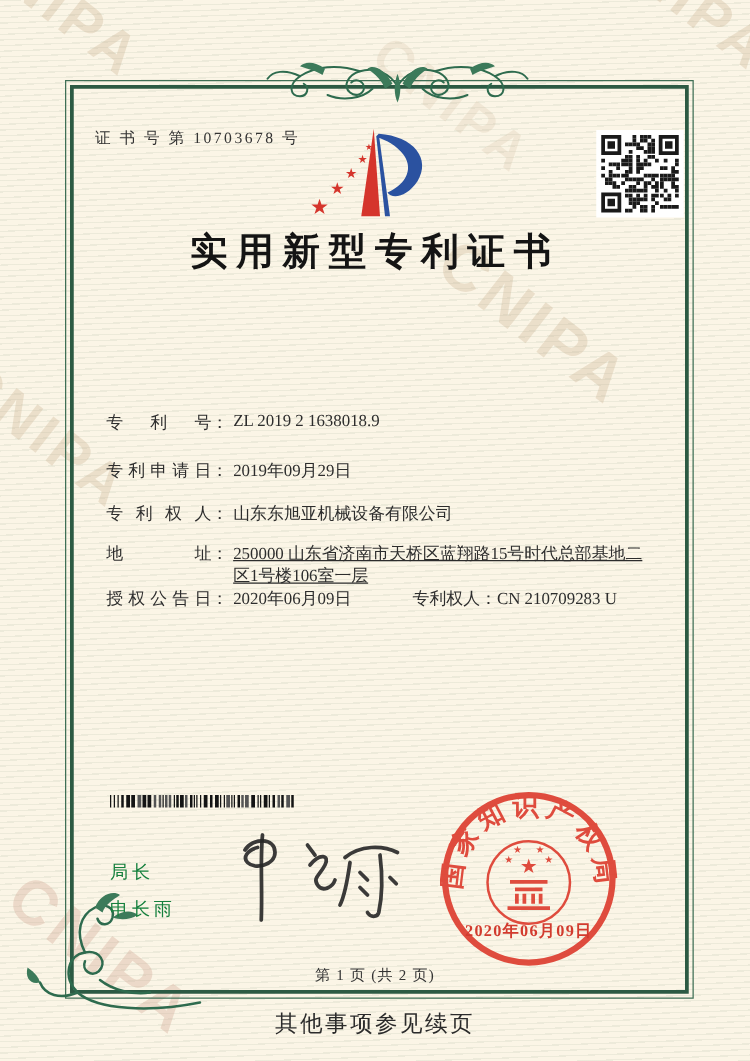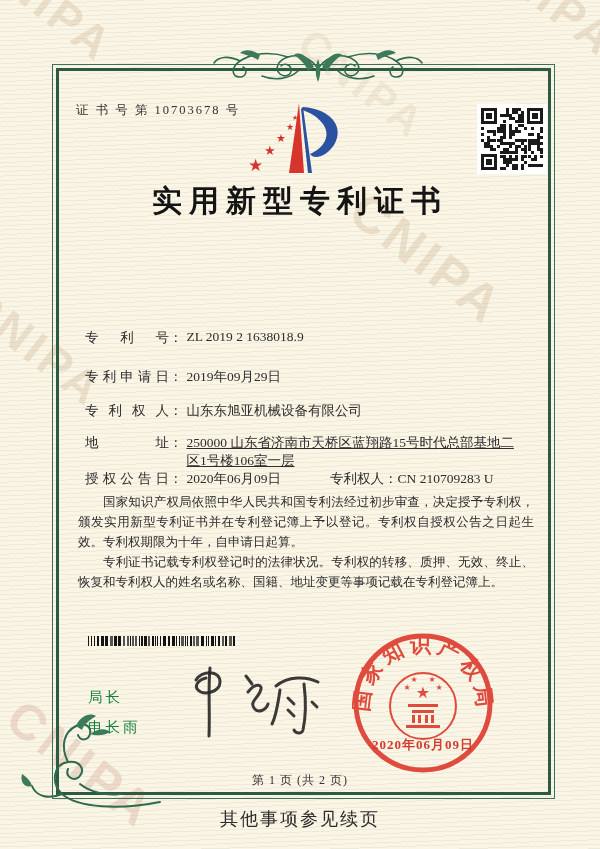--- a/index.html
+++ b/index.html
@@ -297,24 +297,20 @@
     <span class="lbl">专利权人</span><span class="colon">：</span><span class="val">山东东旭亚机械设备有限公司</span>
   </div>
   <div class="row" style="top:434px;">
     <span class="lbl">地址</span><span class="colon">：</span><span class="val val-wrap">250000 山东省济南市天桥区蓝翔路15号时代总部基地二区1号楼106室一层</span>
   </div>
   <div class="row" style="top:470px;">
     <span class="lbl">授权公告日</span><span class="colon">：</span><span class="val">2020年06月09日</span>
     <span class="grant2"><span>专利权人</span><span>：</span><span>CN 210709283 U</span></span>
   </div>
 
-  <div class="paras">
-    <p>国家知识产权局依照中华人民共和国专利法经过初步审查，决定授予专利权，颁发实用新型专利证书并在专利登记簿上予以登记。专利权自授权公告之日起生效。专利权期限为十年，自申请日起算。</p>
-    <p>专利证书记载专利权登记时的法律状况。专利权的转移、质押、无效、终止、恢复和专利权人的姓名或名称、国籍、地址变更等事项记载在专利登记簿上。</p>
-  </div>
 
   <div class="barcode" id="barcode">
       <i style="width: 1px; margin-right: 2px;"></i>
       <i style="width: 1px; margin-right: 2px;"></i>
       <i style="width: 1px; margin-right: 2px;"></i>
       <i style="width: 2px; margin-right: 2px;"></i>
       <i style="width: 3px; margin-right: 1px;"></i>
       <i style="width: 3px; margin-right: 2px;"></i>
       <i style="width: 3px; margin-right: 1px; background: rgb(85, 85, 85);"></i>
       <i style="width: 3px; margin-right: 1px;"></i>

